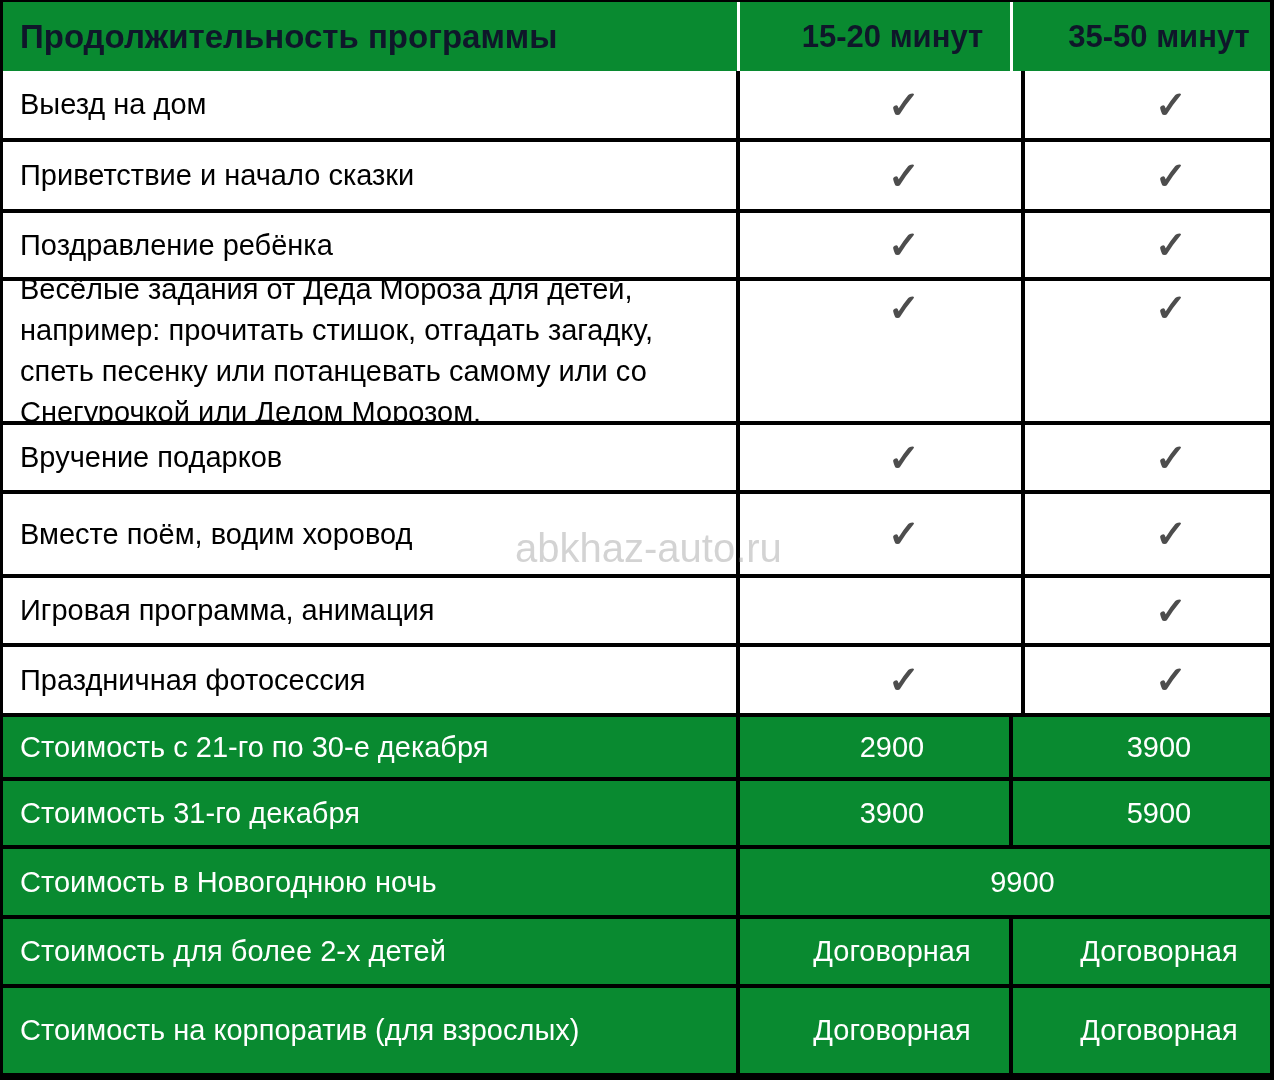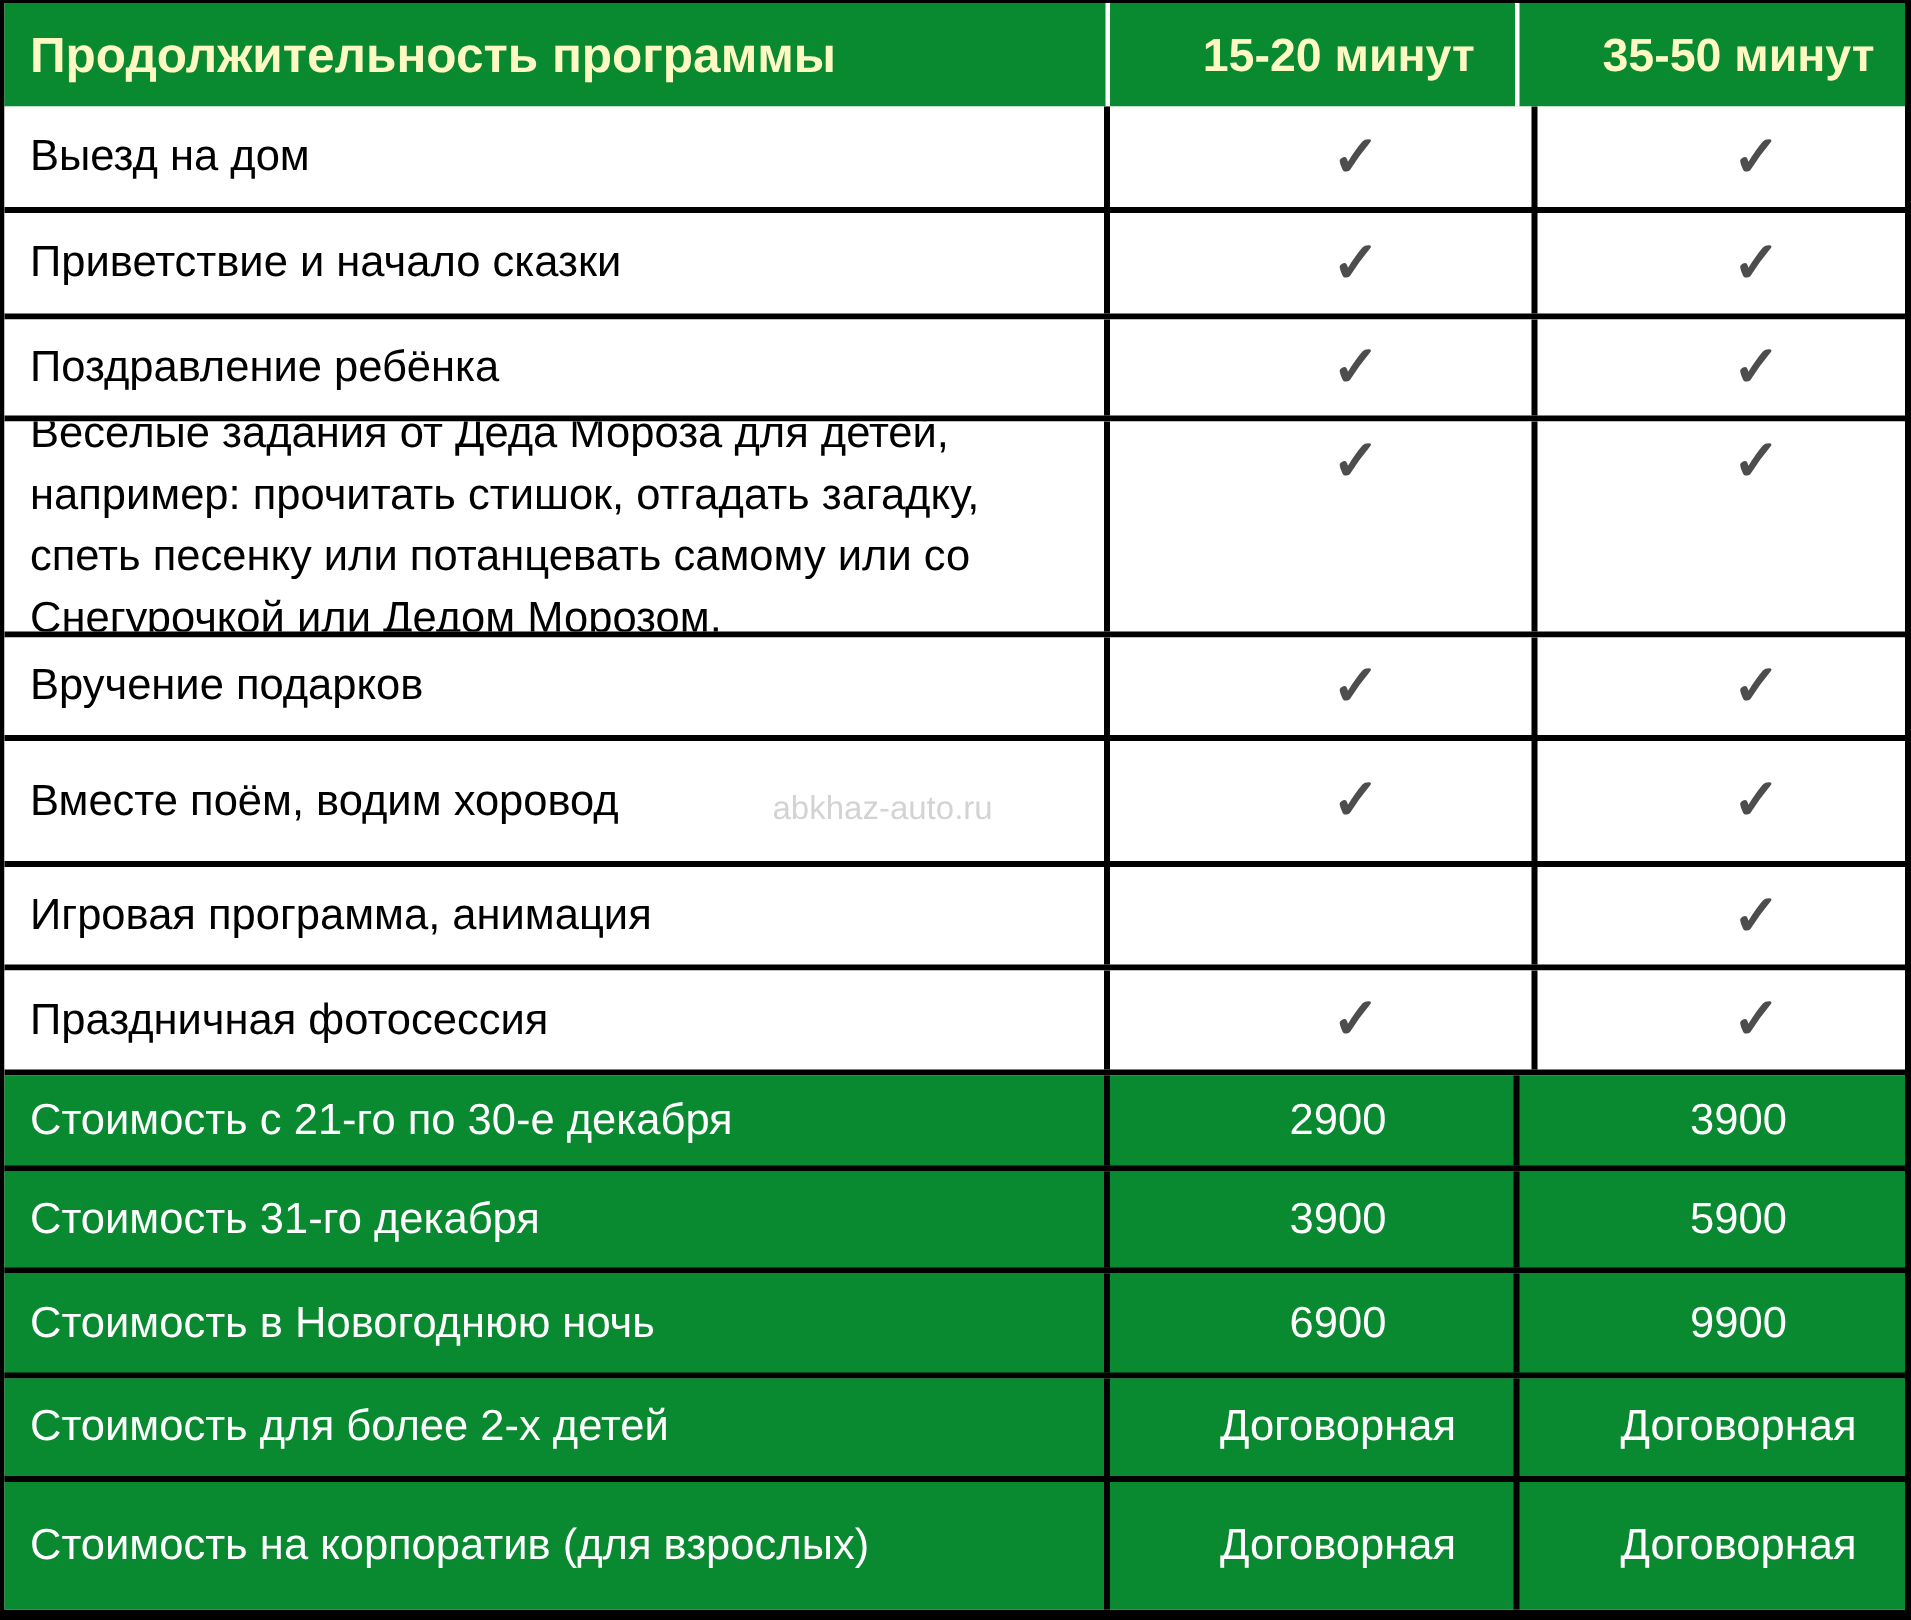--- a/index.html
+++ b/index.html
@@ -26,21 +26,21 @@
     flex-direction: column;
     background: #fff;
   }
   .row { display: flex; flex-shrink: 0; width: 100%; }
   .cell { display: flex; align-items: center; overflow: hidden; padding-left: 35px; }
   .c1 { width: 737px; padding-left: 17px; padding-right: 10px; }
   .c2 { width: 273px; justify-content: center; }
   .c3 { flex: 1; justify-content: center; }
 
   
-  .row.hdr { background: var(--green); color: #fef9c3; font-weight: bold; }
+  .row.hdr { background: var(--green); color: #0f172a; font-weight: bold; }
   .hdr .c1 { font-size: 33px; border-right: 3px solid #fff; }
   .hdr .c2 { font-size: 31px; border-right: 3px solid #fff; }
   .hdr .c3 { font-size: 31px; }
 
   
   .row.feat { background: var(--row-bg); color: #000; font-size: 29px; border-bottom: 4px solid var(--border); gap: 12px; }
   .feat .c1, .feat .c2 { border-right: 4px solid var(--border); }
   .feat.tall .c1 { line-height: 41px; }
   .feat.tall .c2, .feat.tall .c3 { align-items: flex-start; padding-top: 8px; }
   .check-glyph {
@@ -51,21 +51,21 @@
   }
 
   
   .row.price { background: var(--green); color: #fff; font-size: 29px; border-bottom: 4px solid var(--border); }
   .price .c1, .price .c2 { border-right: 4px solid var(--border); }
   .row.price.last { border-bottom: none; flex: 1; }
 
   .watermark {
     position: absolute;
     left: 512px; top: 524px;
-    font-size: 22px;
+    font-size: 40px;
     color: rgba(130, 130, 130, 0.35);
     pointer-events: none;
     white-space: nowrap;
     z-index: 5;
   }
 </style>
 </head>
 <body>
 
 <div class="tbl">
@@ -163,21 +163,20 @@
   </div>
 
   <div class="row price" style="height:68px">
     <div class="cell c1">Стоимость 31-го декабря</div>
     <div class="cell c2">3900</div>
     <div class="cell c3">5900</div>
   </div>
 
   <div class="row price" style="height:70px">
     <div class="cell c1">Стоимость в Новогоднюю ночь</div>
-    <div class="cell c2">6900</div>
     <div class="cell c3">9900</div>
   </div>
 
   <div class="row price" style="height:69px">
     <div class="cell c1">Стоимость для более 2-х детей</div>
     <div class="cell c2">Договорная</div>
     <div class="cell c3">Договорная</div>
   </div>
 
   <div class="row price last">

